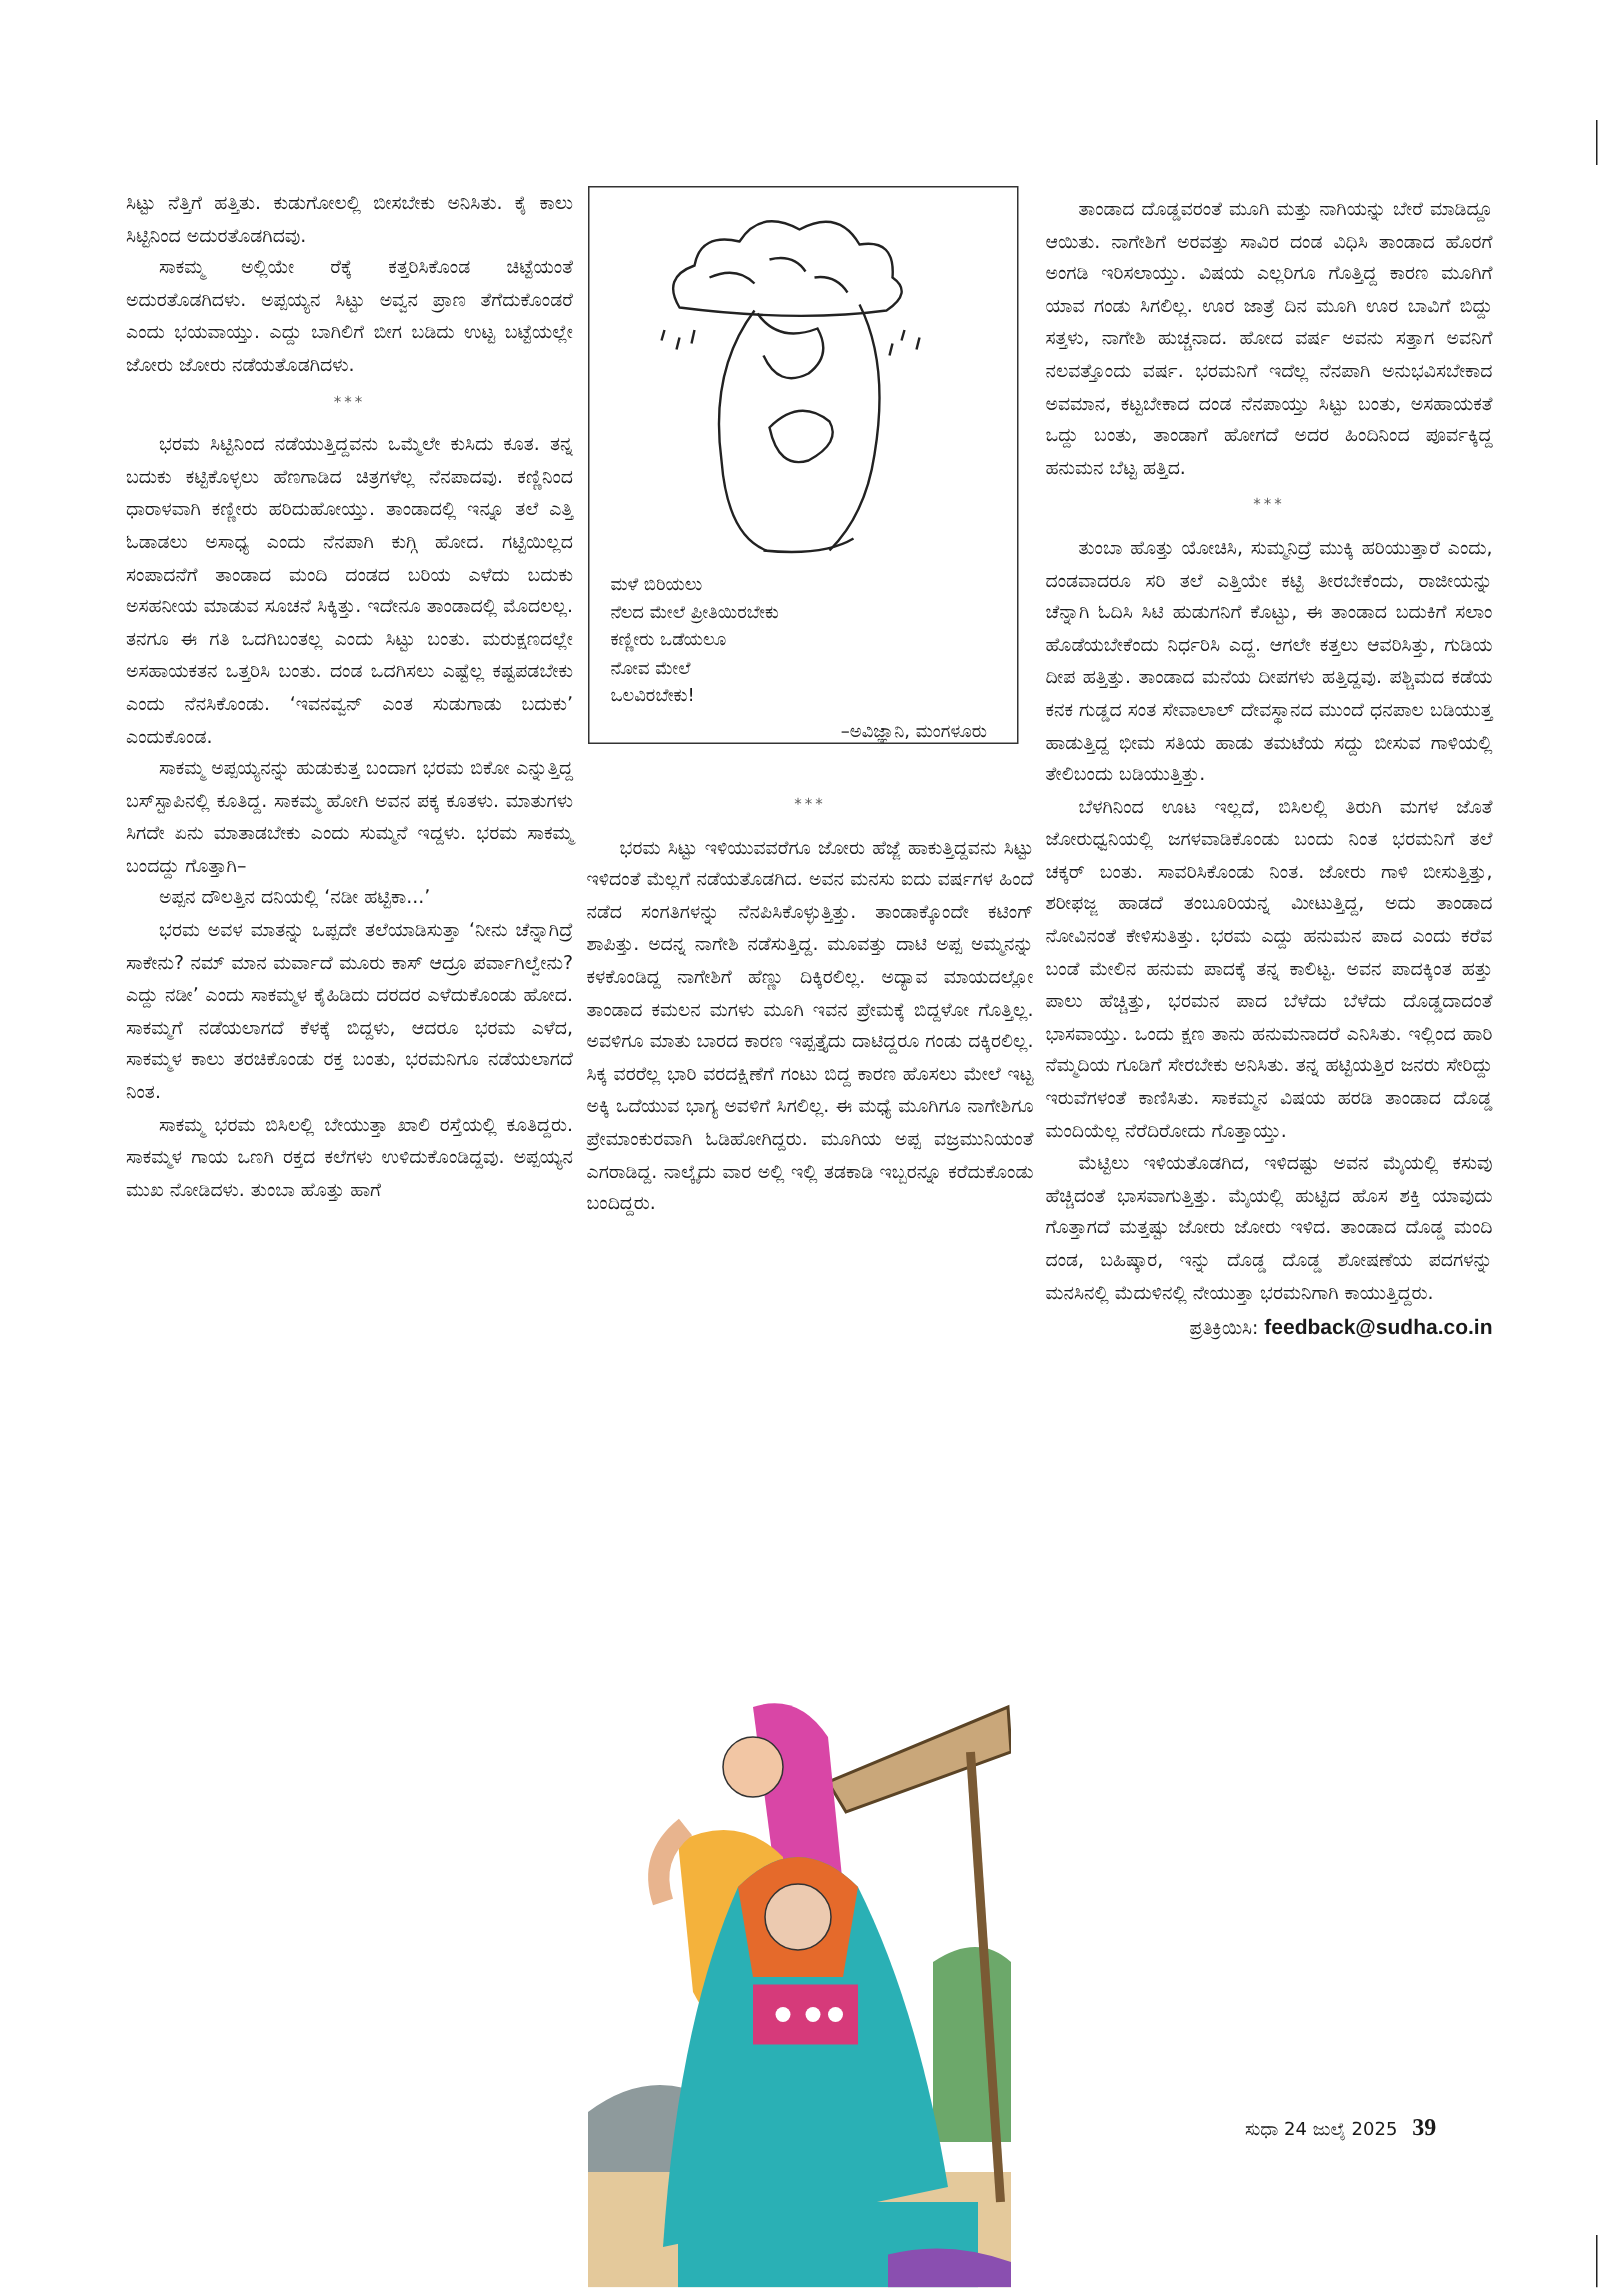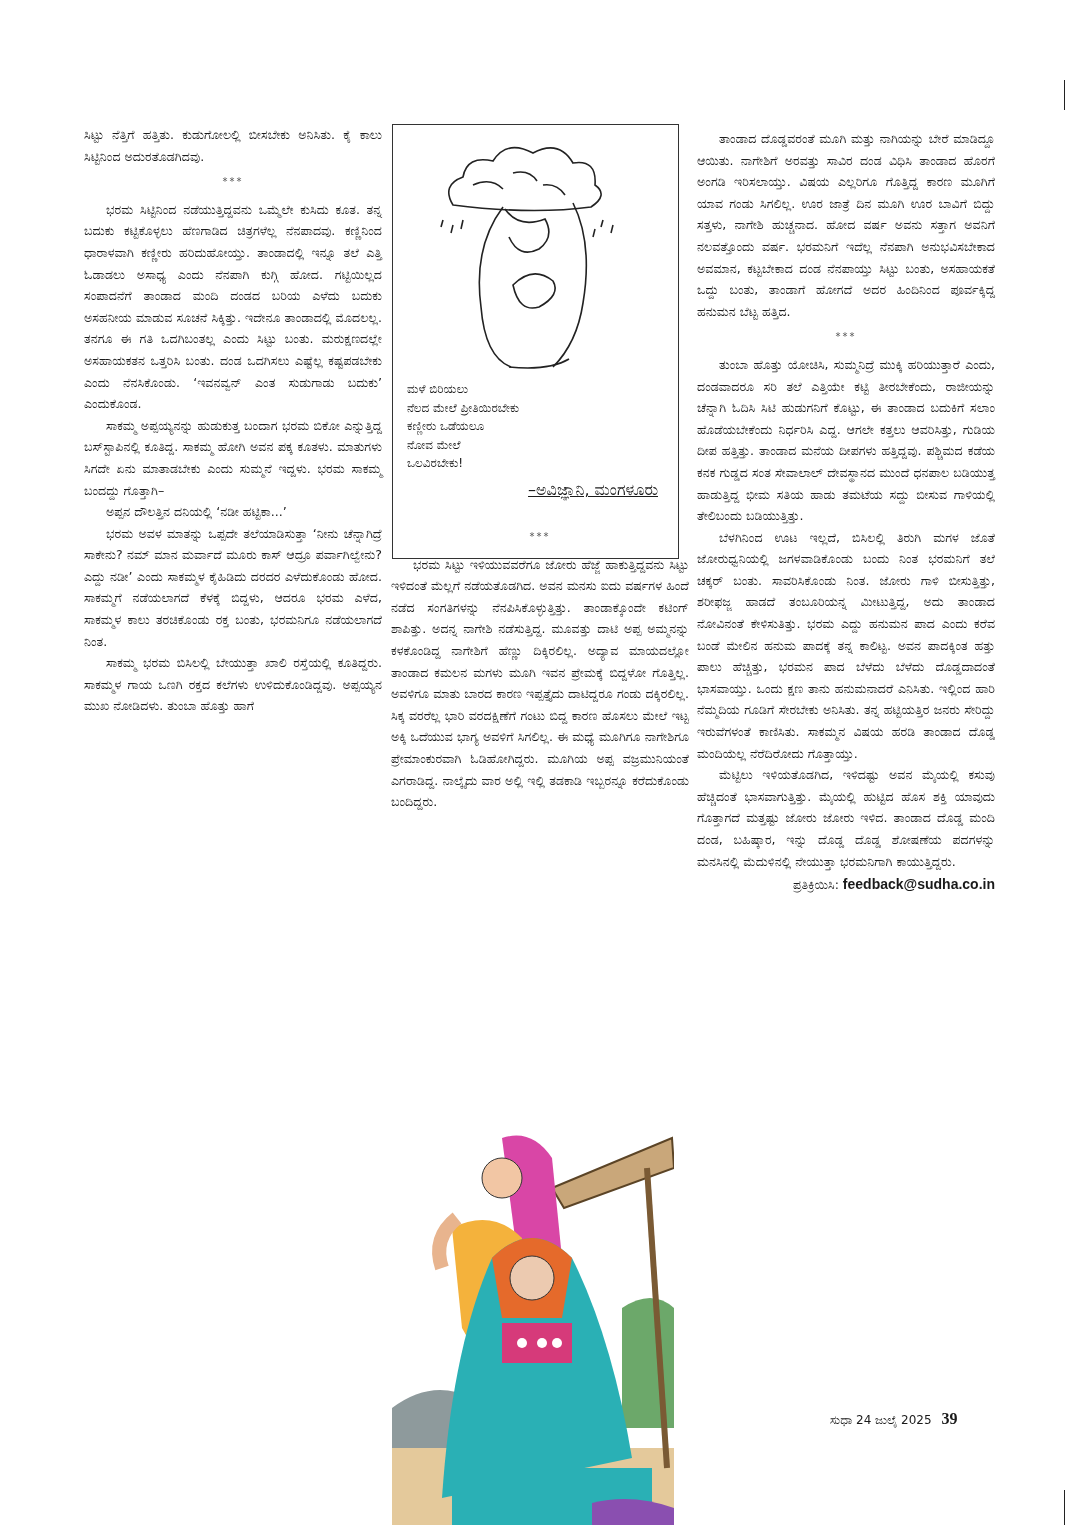--- a/index.html
+++ b/index.html
@@ -7,39 +7,40 @@
          font-family:"DejaVu Sans", sans-serif; color:#1a1a1a; }
   .crop { position:absolute; background:#222; }
   .col { position:absolute; top:124px; width:298px; font-size:12.6px; line-height:21.6px;
          text-align:justify; }
   .col p { margin:0; text-indent:0; }
   .col p.ind { text-indent:22px; }
   .stars { text-align:center; font-size:10px; color:#555; letter-spacing:2px; margin:4px 0 6px; }
   #c1 { left:84px; }
   #c2 { left:391px; top:522px; }
   #c3 { left:697px; top:128px; }
-  .poem-box { position:absolute; left:392px; top:124px; width:287px; height:435px;
+  .poem-box { position:absolute; left:392px; top:124px; width:287px; height:372px;
               border:1.5px solid #333; box-sizing:border-box; background:#fff; }
   .poem-box svg { position:absolute; left:30px; top:20px; }
   .poem { position:absolute; left:14px; top:255px; font-size:12px; line-height:18.5px; }
-  .poem-author { position:absolute; right:20px; top:355px; font-size:16px;text-decoration:underline; }
+  .poem-author { position:absolute; right:20px; top:355px; font-size:12px; }
   .illus { position:absolute; left:392px; top:1108px; width:282px; height:417px; }
   .feedback { text-align:right; font-size:12.5px; margin-top:2px; }
   .feedback .mail { font-family:Liberation Sans, sans-serif; font-weight:bold; font-size:14px; }
   .footer { position:absolute; left:830px; top:1410px; font-size:12px; }
   .footer .pg { font-family:Liberation Serif, serif; font-weight:bold; font-size:16px; margin-left:6px; }
 </style>
 </head>
 <body>
 
 <div class="crop" style="left:1064px;top:80px;width:1px;height:30px;"></div>
 <div class="crop" style="left:1064px;top:1490px;width:1px;height:35px;"></div>
 
 <div class="col" id="c1">
     <p>ಸಿಟ್ಟು ನೆತ್ತಿಗೆ ಹತ್ತಿತು. ಕುಡುಗೋಲಲ್ಲಿ ಬೀಸಬೇಕು ಅನಿಸಿತು. ಕೈ ಕಾಲು ಸಿಟ್ಟಿನಿಂದ ಅದುರತೊಡಗಿದವು.</p>
+    <p class="ind">ಸಾಕಮ್ಮ ಅಲ್ಲಿಯೇ ರೆಕ್ಕೆ ಕತ್ತರಿಸಿಕೊಂಡ ಚಿಟ್ಟೆಯಂತೆ ಅದುರತೊಡಗಿದಳು. ಅಪ್ಪಯ್ಯನ ಸಿಟ್ಟು ಅವ್ವನ ಪ್ರಾಣ ತೆಗೆದುಕೊಂಡರೆ ಎಂದು ಭಯವಾಯ್ತು. ಎದ್ದು ಬಾಗಿಲಿಗೆ ಬೀಗ ಬಡಿದು ಉಟ್ಟ ಬಟ್ಟೆಯಲ್ಲೇ ಜೋರು ಜೋರು ನಡೆಯತೊಡಗಿದಳು.</p>
     <div class="stars">***</div>
     <p class="ind">ಭರಮ ಸಿಟ್ಟಿನಿಂದ ನಡೆಯುತ್ತಿದ್ದವನು ಒಮ್ಮೆಲೇ ಕುಸಿದು ಕೂತ. ತನ್ನ ಬದುಕು ಕಟ್ಟಿಕೊಳ್ಳಲು ಹೆಣಗಾಡಿದ ಚಿತ್ರಗಳೆಲ್ಲ ನೆನಪಾದವು. ಕಣ್ಣಿನಿಂದ ಧಾರಾಳವಾಗಿ ಕಣ್ಣೀರು ಹರಿದುಹೋಯ್ತು. ತಾಂಡಾದಲ್ಲಿ ಇನ್ನೂ ತಲೆ ಎತ್ತಿ ಓಡಾಡಲು ಅಸಾಧ್ಯ ಎಂದು ನೆನಪಾಗಿ ಕುಗ್ಗಿ ಹೋದ. ಗಟ್ಟಿಯಿಲ್ಲದ ಸಂಪಾದನೆಗೆ ತಾಂಡಾದ ಮಂದಿ ದಂಡದ ಬರಿಯ ಎಳೆದು ಬದುಕು ಅಸಹನೀಯ ಮಾಡುವ ಸೂಚನೆ ಸಿಕ್ಕಿತ್ತು. ಇದೇನೂ ತಾಂಡಾದಲ್ಲಿ ಮೊದಲಲ್ಲ. ತನಗೂ ಈ ಗತಿ ಒದಗಿಬಂತಲ್ಲ ಎಂದು ಸಿಟ್ಟು ಬಂತು. ಮರುಕ್ಷಣದಲ್ಲೇ ಅಸಹಾಯಕತನ ಒತ್ತರಿಸಿ ಬಂತು. ದಂಡ ಒದಗಿಸಲು ಎಷ್ಟೆಲ್ಲ ಕಷ್ಟಪಡಬೇಕು ಎಂದು ನೆನಸಿಕೊಂಡು. ‘ಇವನವ್ವನ್ ಎಂತ ಸುಡುಗಾಡು ಬದುಕು’ ಎಂದುಕೊಂಡ.</p>
     <p class="ind">ಸಾಕಮ್ಮ ಅಪ್ಪಯ್ಯನನ್ನು ಹುಡುಕುತ್ತ ಬಂದಾಗ ಭರಮ ಬಿಕೋ ಎನ್ನುತ್ತಿದ್ದ ಬಸ್‌ಸ್ಟಾಪಿನಲ್ಲಿ ಕೂತಿದ್ದ. ಸಾಕಮ್ಮ ಹೋಗಿ ಅವನ ಪಕ್ಕ ಕೂತಳು. ಮಾತುಗಳು ಸಿಗದೇ ಏನು ಮಾತಾಡಬೇಕು ಎಂದು ಸುಮ್ಮನೆ ಇದ್ದಳು. ಭರಮ ಸಾಕಮ್ಮ ಬಂದದ್ದು ಗೊತ್ತಾಗಿ–</p>
     <p class="ind">ಅಪ್ಪನ ದೌಲತ್ತಿನ ದನಿಯಲ್ಲಿ ‘ನಡೀ ಹಟ್ಟಿಕಾ...’</p>
     <p class="ind">ಭರಮ ಅವಳ ಮಾತನ್ನು ಒಪ್ಪದೇ ತಲೆಯಾಡಿಸುತ್ತಾ ‘ನೀನು ಚೆನ್ನಾಗಿದ್ರೆ ಸಾಕೇನು? ನಮ್ ಮಾನ ಮರ್ವಾದೆ ಮೂರು ಕಾಸ್ ಆದ್ರೂ ಪರ್ವಾಗಿಲ್ವೇನು? ಎದ್ದು ನಡೀ’ ಎಂದು ಸಾಕಮ್ಮಳ ಕೈಹಿಡಿದು ದರದರ ಎಳೆದುಕೊಂಡು ಹೋದ. ಸಾಕಮ್ಮಗೆ ನಡೆಯಲಾಗದೆ ಕೆಳಕ್ಕೆ ಬಿದ್ದಳು, ಆದರೂ ಭರಮ ಎಳೆದ, ಸಾಕಮ್ಮಳ ಕಾಲು ತರಚಿಕೊಂಡು ರಕ್ತ ಬಂತು, ಭರಮನಿಗೂ ನಡೆಯಲಾಗದೆ ನಿಂತ.</p>
     <p class="ind">ಸಾಕಮ್ಮ ಭರಮ ಬಿಸಿಲಲ್ಲಿ ಬೇಯುತ್ತಾ ಖಾಲಿ ರಸ್ತೆಯಲ್ಲಿ ಕೂತಿದ್ದರು. ಸಾಕಮ್ಮಳ ಗಾಯ ಒಣಗಿ ರಕ್ತದ ಕಲೆಗಳು ಉಳಿದುಕೊಂಡಿದ್ದವು. ಅಪ್ಪಯ್ಯನ ಮುಖ ನೋಡಿದಳು. ತುಂಬಾ ಹೊತ್ತು ಹಾಗೆ</p>
   </div>
 
 <div class="poem-box">
   <svg width="220" height="230" viewBox="0 0 220 230">

